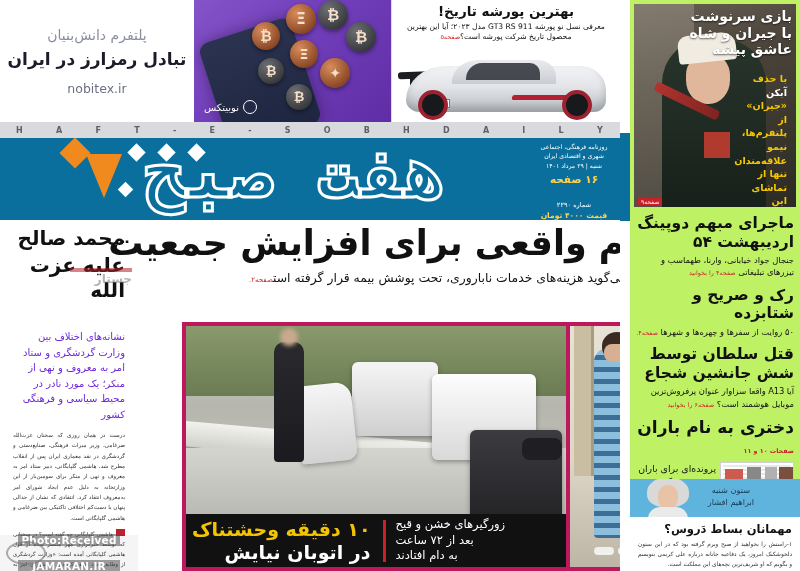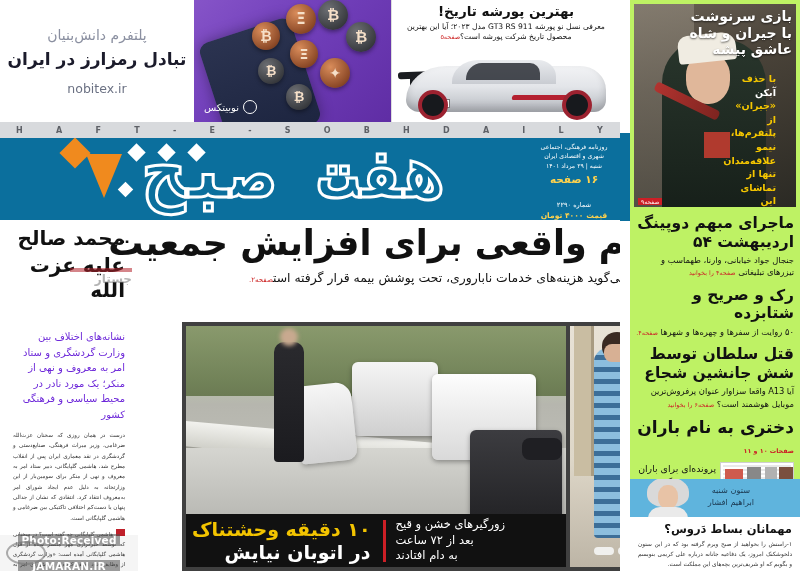--- a/index.html
+++ b/index.html
@@ -125,21 +125,21 @@
   #photocredit {
     position: absolute; left: 0; bottom: 0; width: 138px; height: 36px;
     background: rgba(0,0,0,0.04); display: flex; align-items: center; justify-content: center; direction: ltr;
   }
   #photocredit .pcbox { text-align: center; }
   #photocredit .pc1 { font-size: 10.5px; font-weight: bold; color: #fff; background: rgba(80,80,80,.55); padding: 0 3px; letter-spacing: .2px; }
   #photocredit .pc2 { font-size: 10.5px; font-weight: bold; color: #fff; background: rgba(80,80,80,.55); padding: 0 3px; letter-spacing: .2px; margin-top: 14px; }
   #photocredit .pclogo { position: absolute; left: 6px; top: 6px; width: 40px; height: 24px; border-radius: 50%; border: 2px solid rgba(120,120,120,.6); }
 
   
-  #photoblock { position: absolute; top: 322px; right: 140px; width: 478px; height: 249px; background: #404040; padding: 4px; display: flex; flex-direction: row-reverse; gap: 4px; }
+  #photoblock { position: absolute; top: 322px; right: 140px; width: 478px; height: 249px; background: #be185d; padding: 4px; display: flex; flex-direction: row-reverse; gap: 4px; }
   .pb-main { position: relative; flex: 1; background: #000; overflow: hidden; }
   .pb-scene { position: absolute; inset: 0; height: 196px; background: linear-gradient(#cfd6c6 0%, #b9c3ab 28%, #b6b6ae 40%, #c6c6c0 100%); overflow: hidden; }
   .trees { position: absolute; left: 0; top: 0; width: 100%; height: 70px; background: linear-gradient(#7d8f5d, #5e7044); opacity: .85; }
   .guard { position: absolute; left: 0; top: 106px; width: 250px; height: 26px; background: linear-gradient(#f2f2ee, #cfcfc8); transform: skewY(5deg); }
   .guard2 { position: absolute; left: 0; top: 134px; width: 260px; height: 22px; background: #9d9d95; transform: skewY(6deg); }
   .road { position: absolute; left: 0; bottom: 0; width: 100%; height: 74px; background: linear-gradient(#d5d5d0, #b7b7b2); }
   .carw { position: absolute; background: linear-gradient(#fdfdfd, #d9d9d9); border-radius: 6px; box-shadow: 0 2px 5px rgba(0,0,0,.35); }
   .carw.c1 { right: 30px; top: 48px; width: 104px; height: 86px; }
   .carw.c2 { right: 128px; top: 36px; width: 86px; height: 74px; background: linear-gradient(#f5f5f5, #cfcfcf); }
   .carw.c3 { right: 4px; top: 104px; width: 92px; height: 90px; background: linear-gradient(#3c3c40, #232326); }
@@ -172,21 +172,21 @@
   .sb-lead { position: relative; margin: 4px 4px 0 14px; height: 203px; background: #3a3026; overflow: hidden; }
   .sb-lead .photo { position: absolute; inset: 0; background: linear-gradient(160deg, #6b6256 0%, #4a4339 35%, #2b2a24 100%); }
   .sb-lead .wall { position: absolute; left: 0; top: 0; width: 60px; height: 100%; background: linear-gradient(#8d8578, #5f5a50); opacity: .7; }
   .sb-lead .figure { position: absolute; left: 28px; bottom: 0; width: 104px; height: 168px; background: linear-gradient(#29362c, #17201a); border-radius: 44px 44px 0 0; }
   .sb-lead .face { position: absolute; left: 52px; top: 50px; width: 44px; height: 50px; background: #e0b79a; border-radius: 42% 42% 48% 48%; }
   .sb-lead .hat { position: absolute; left: 44px; top: 30px; width: 58px; height: 28px; background: #f0ece2; border-radius: 10px 14px 4px 4px; transform: rotate(-6deg); }
   .sb-lead .sash { position: absolute; left: 18px; top: 92px; width: 70px; height: 10px; background: linear-gradient(90deg,#b2332f,#7d2420); border-radius: 4px; transform: rotate(26deg); }
   .sb-lead .book { position: absolute; left: 70px; top: 128px; width: 26px; height: 26px; background: #b03a2e; }
   .sb-lead .title { position: absolute; right: 4px; top: 4px; width: 108px; text-align: right; }
   .sb-lead .title div { font-size: 14px; font-weight: bold; color: #fff; line-height: 1.18; letter-spacing: -0.6px; text-shadow: 0 1px 2px rgba(0,0,0,.6); }
-  .sb-lead .kicker { position: absolute; right: 20px; top: 68px; width: 46px; text-align: right; }
+  .sb-lead .kicker { position: absolute; right: 9px; top: 68px; width: 46px; text-align: right; }
   .sb-lead .kicker div { font-size: 9.6px; font-weight: bold; color: #f5c700; line-height: 1.42; letter-spacing: -0.4px; }
   .sb-lead .kicker div.w { color: #fff; }
   .sb-lead .pg { position: absolute; left: 4px; bottom: 2px; font-size: 6px; color: #fff; background: #cc1f26; padding: 0 3px; }
 
   .sb-item { margin: 0 6px 0 14px; padding-top: 7px; text-align: right; }
   .sb-item .h { font-size: 15.5px; font-weight: bold; color: #111; line-height: 1.2; letter-spacing: -0.7px; }
   .sb-item .d { font-size: 8.4px; color: #111; line-height: 1.45; margin-top: 3px; letter-spacing: -0.2px; }
   .sb-item .d .pg { color: #cc1f26; font-size: 6.4px; }
   .sb-item.big .h { font-size: 17px; }
 

